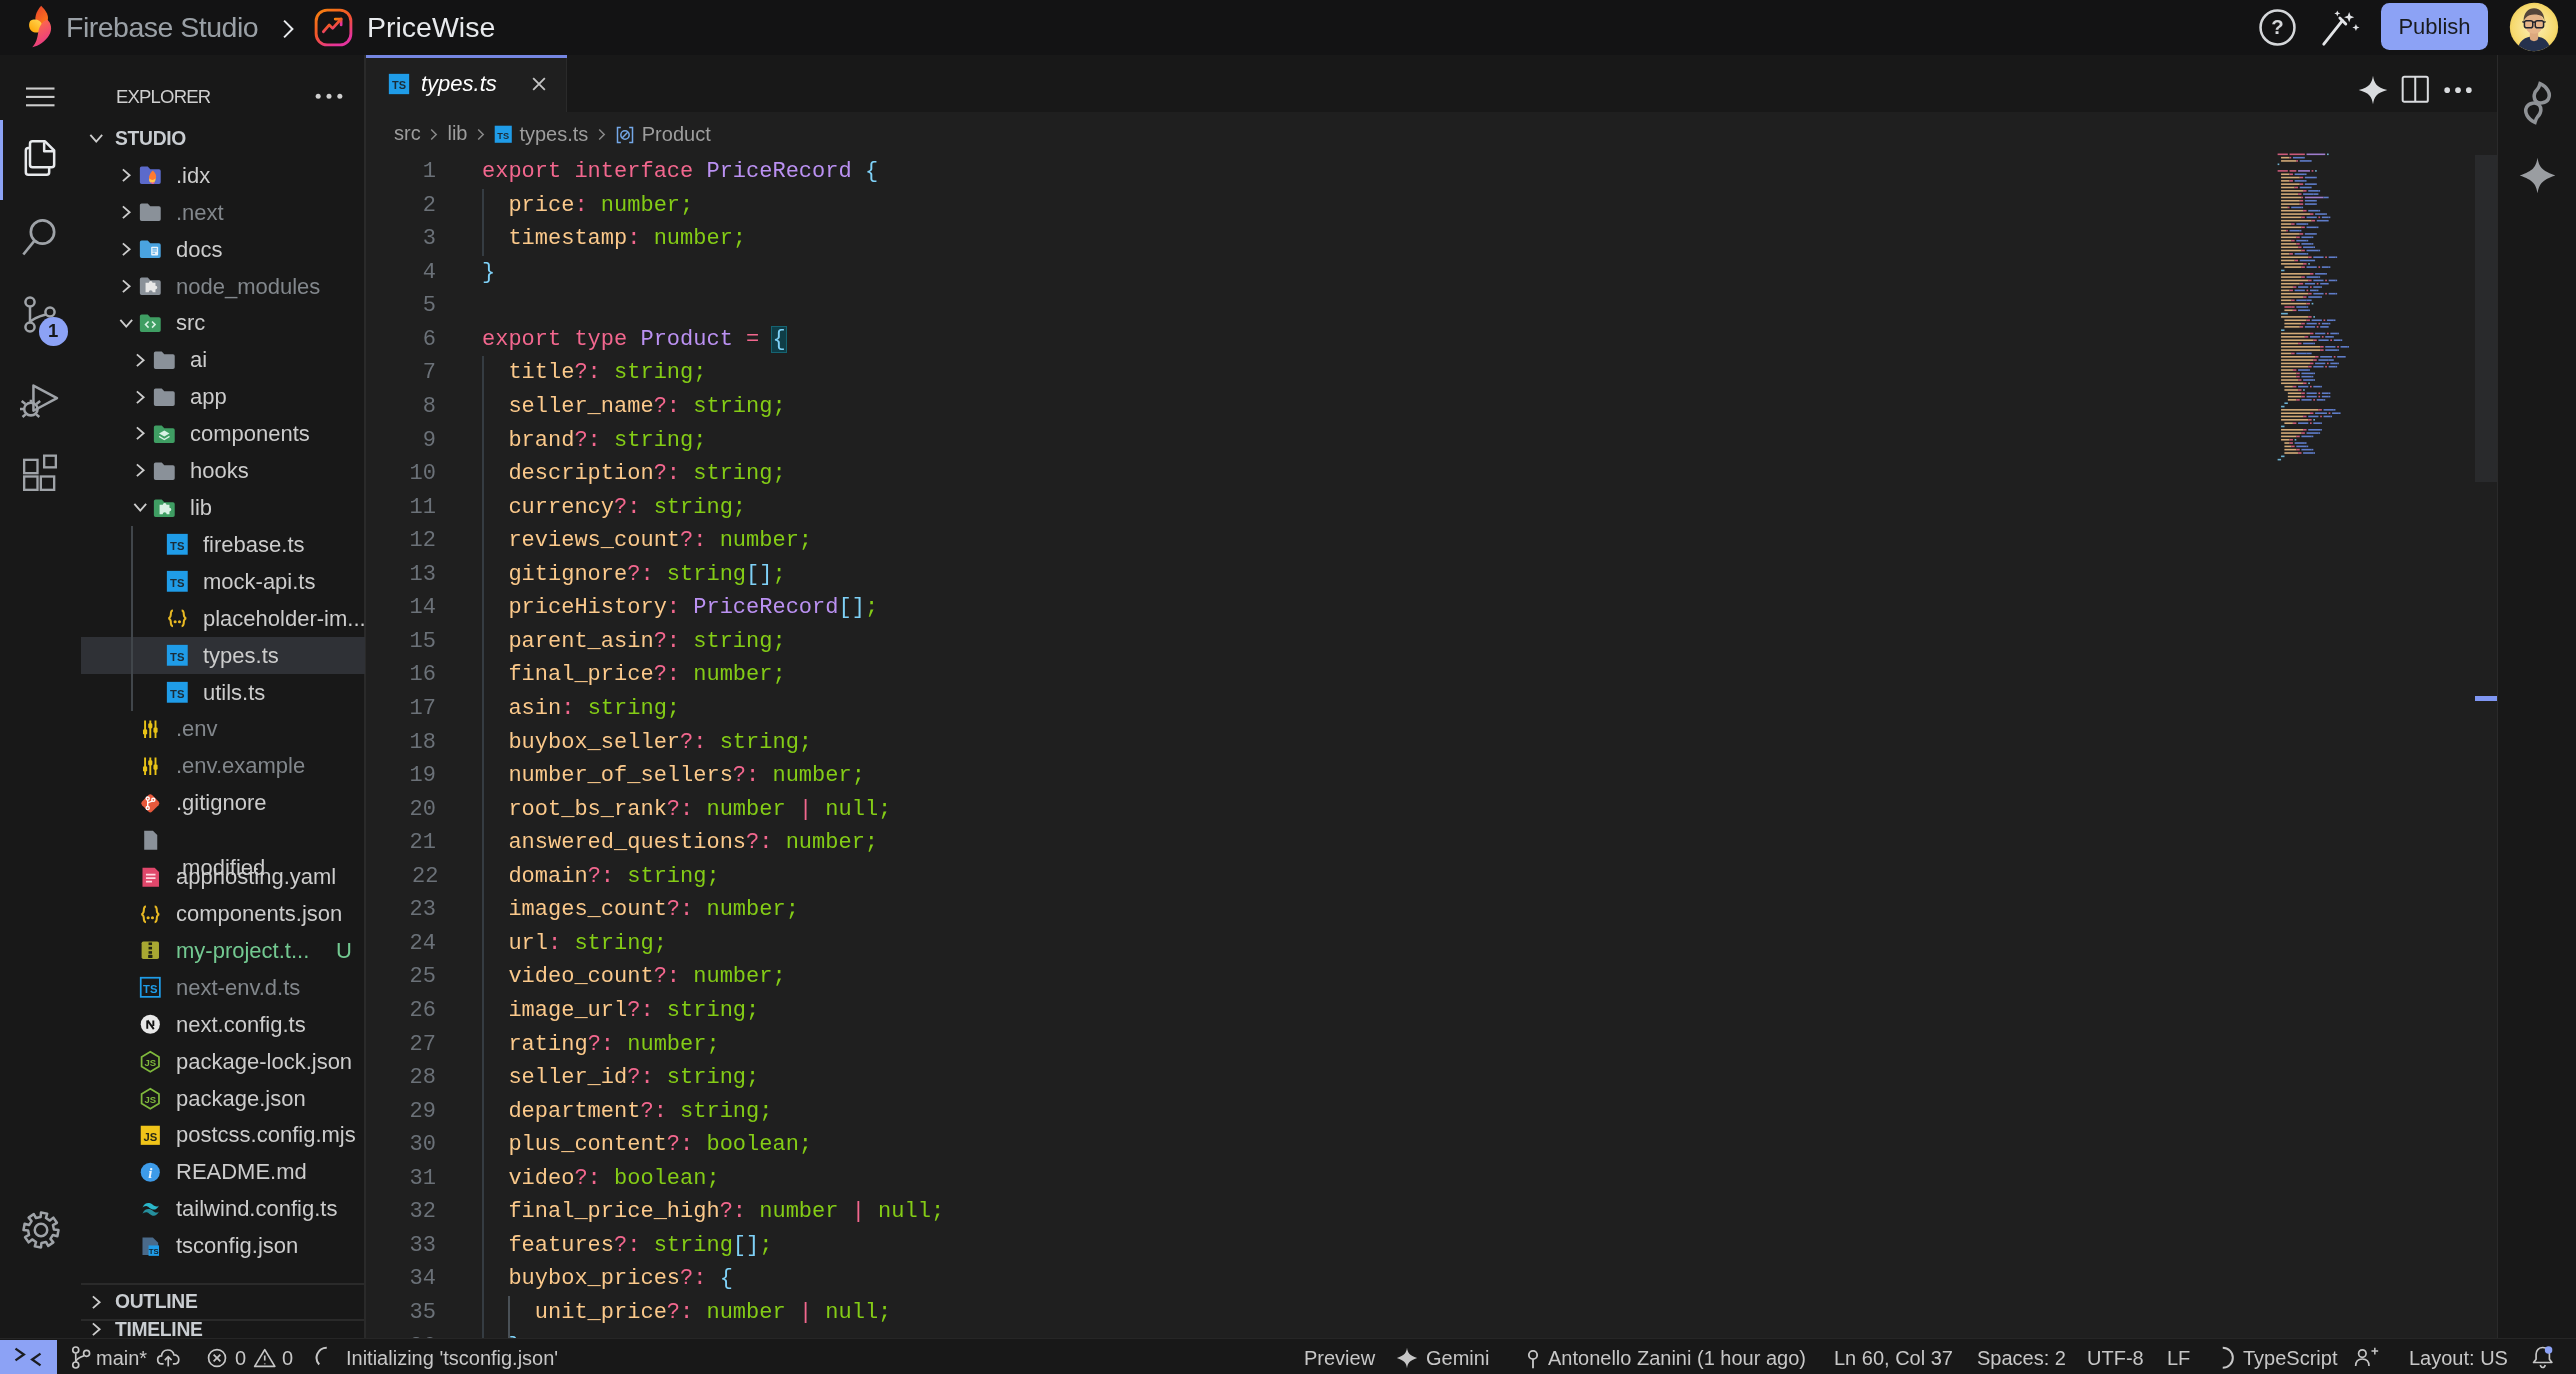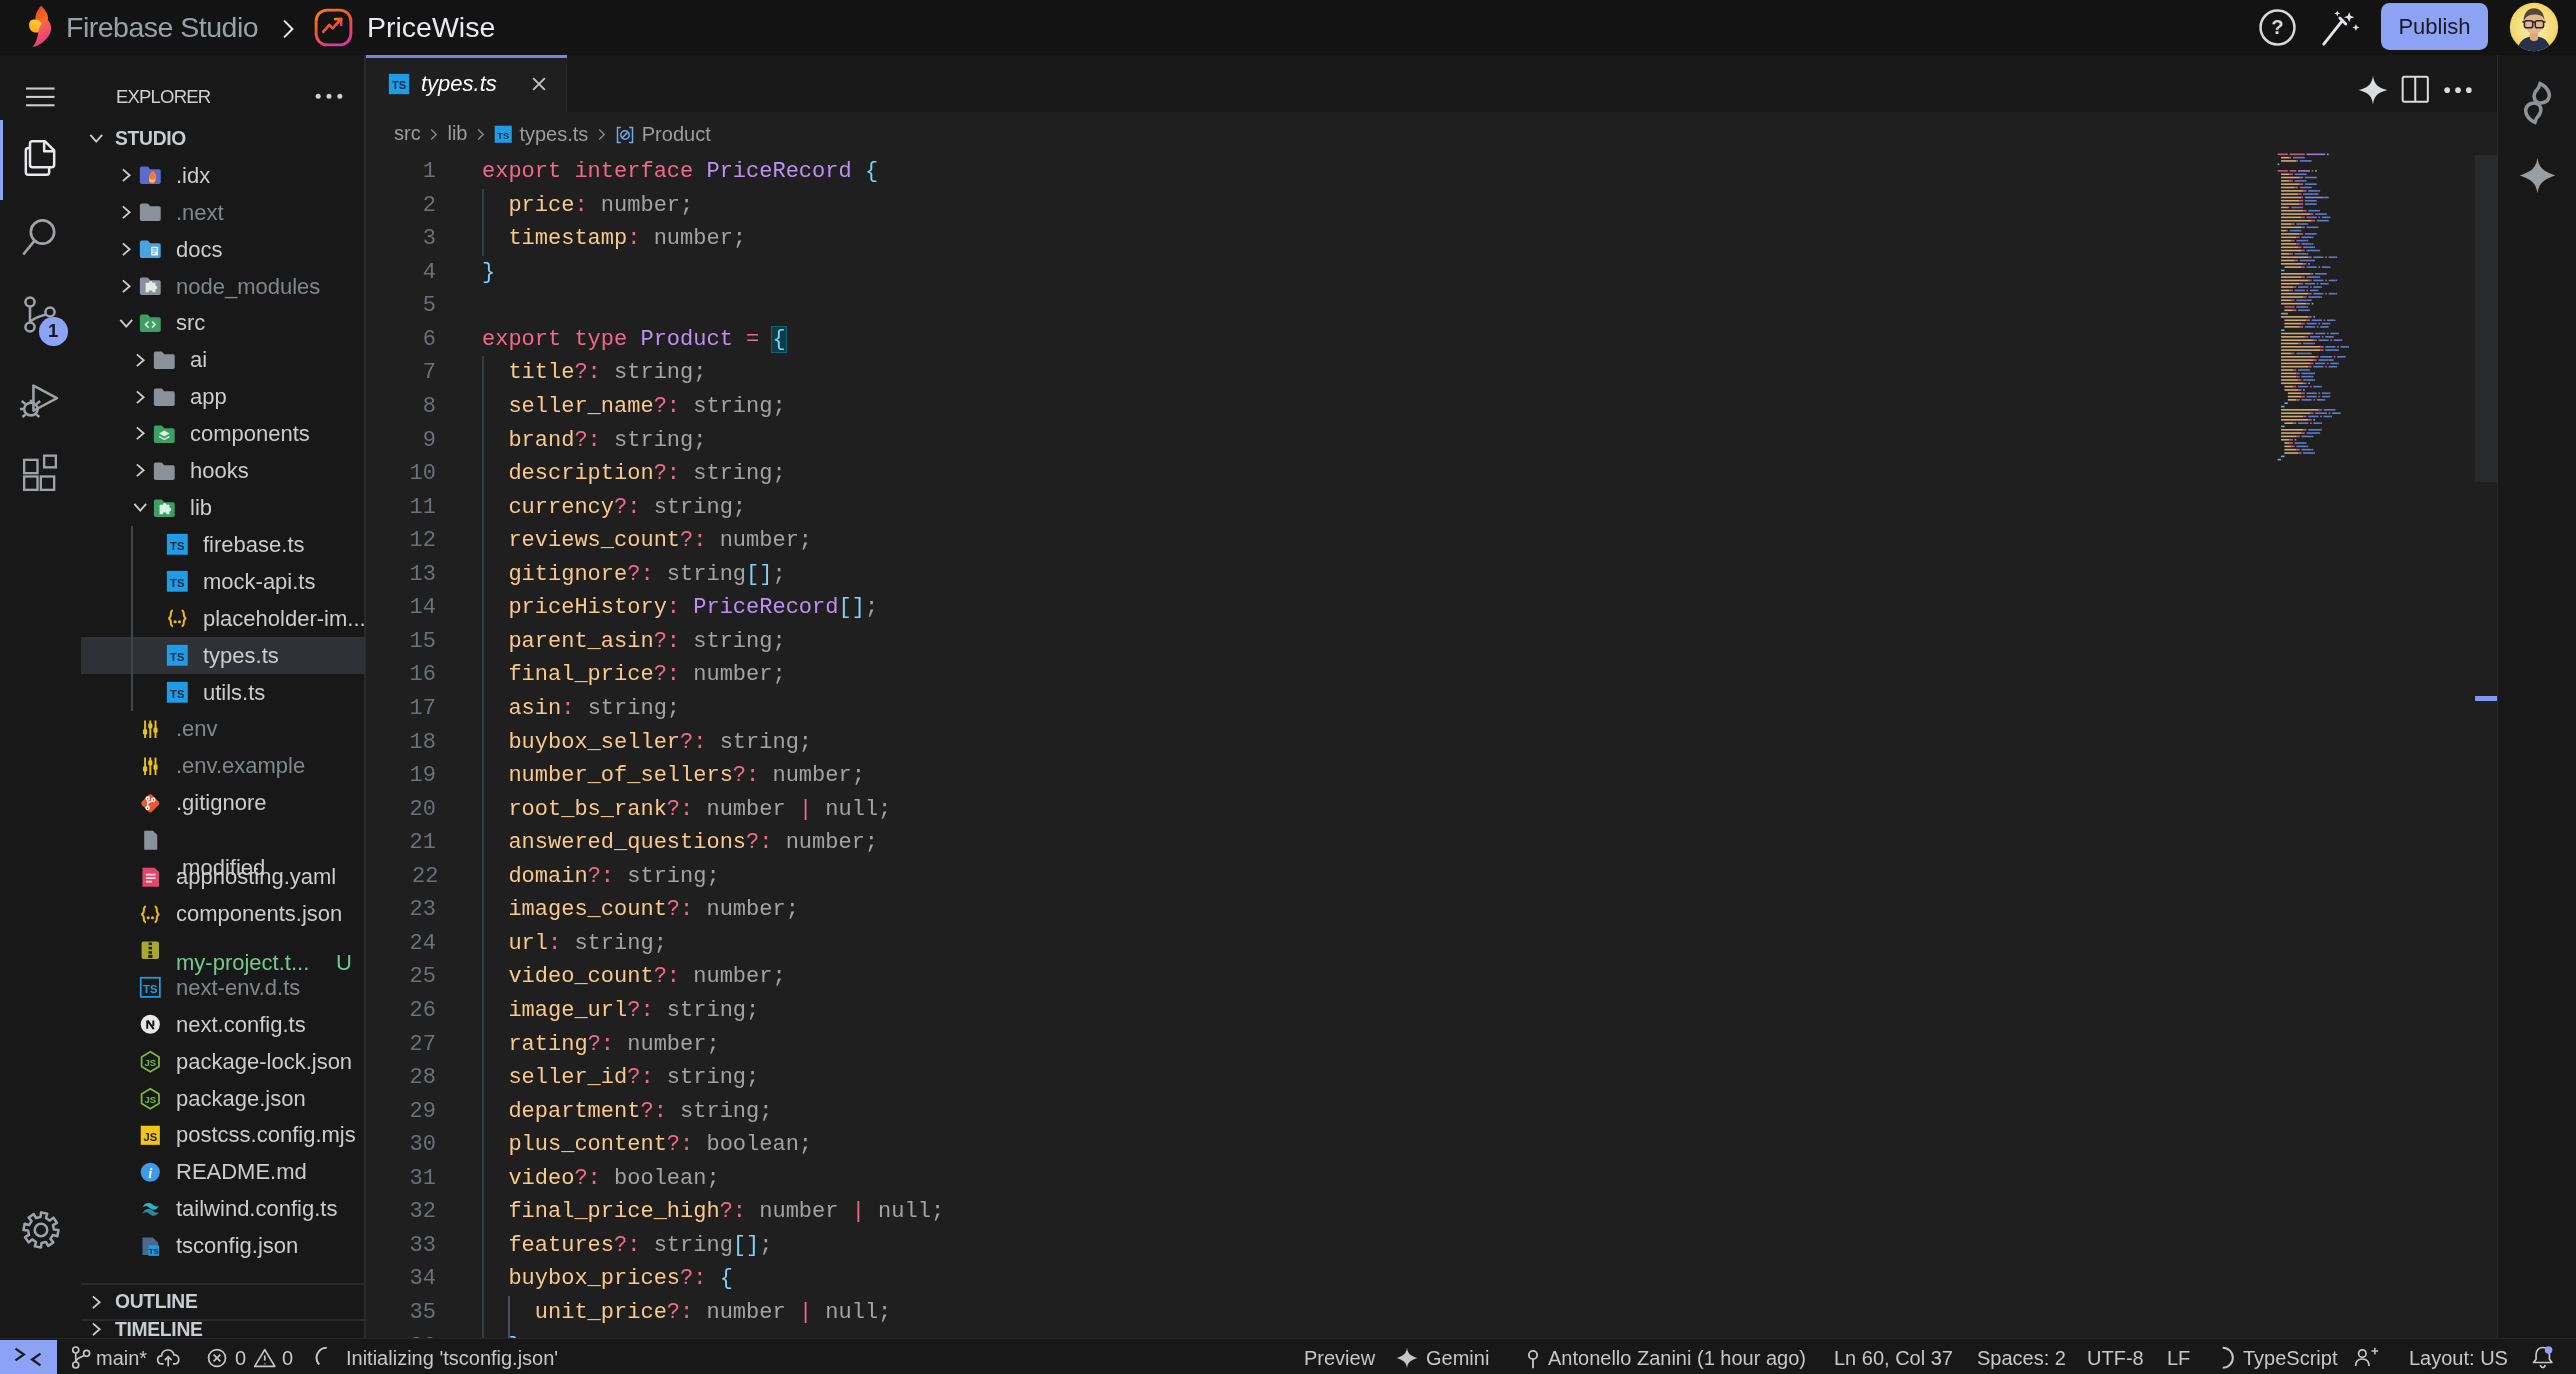--- a/index.html
+++ b/index.html
@@ -2,27 +2,27 @@
 <html style="font-size:13.4px"><head><meta charset="utf-8"><style>
 *{margin:0;padding:0;box-sizing:border-box;}
 html,body{width:2576px;height:1375px;overflow:hidden;background:#1f1f1f;}
 body{font-family:"Liberation Sans",sans-serif;position:relative;}
 .abs{position:absolute;}
 .tablabel{font-style:italic;color:#ffffff;font-size:22px;}
 .crumb{color:#9d9d9d;font-size:20px;}
 .mono{font-family:"Liberation Mono",monospace;font-size:22px;line-height:34px;white-space:pre;}
 .codeline{position:absolute;left:482px;height:34px;color:#d4d4d4;}
 .lnum{position:absolute;left:365px;width:71px;text-align:right;height:34px;color:#6b7178;}
-.k{color:#f2678e;} .t{color:#bb91f2;} .b{color:#a3a3a3;} .c{color:#7fd1f7;}
+.k{color:#f2678e;} .t{color:#bb91f2;} .b{color:#84cc16;} .c{color:#7fd1f7;}
 .p{color:#f2678e;} .o{color:#fbc98b;}
 .mm{background:#0f3d47;outline:1.7px solid #156472;}
 .guide{position:absolute;width:1.7px;background:#353c42;}
 .lbl{position:absolute;top:0;height:37px;line-height:37px;font-size:22px;color:#cccccc;white-space:nowrap;}
 .dim{color:#82878c !important;}
-.green{color:#73c991 !important;margin-top:12px;}
+.green{color:#73c991 !important;}
 .sbitem{position:absolute;height:35px;line-height:35px;font-size:20px;color:#c7c7c7;white-space:nowrap;}
 svg{display:block;}
 </style></head><body>
 <div class="abs" style="left:0;top:0;width:2576px;height:55px;background:#131314;"></div>
 <div class="abs" style="left:0;top:55px;width:366px;height:1284px;background:#181818;"></div>
 <div class="abs" style="left:364px;top:55px;width:1.7px;height:1284px;background:#2a2a2a;"></div>
 <div class="abs" style="left:366px;top:55px;width:2131px;height:57px;background:#181818;"></div>
 <div class="abs" style="left:2497px;top:55px;width:79px;height:1284px;background:#181818;border-left:1.7px solid #2a2a2a;"></div>
 <div class="abs" style="left:0;top:1340px;width:2576px;height:35px;background:#181818;border-top:1.7px solid #262626;"></div>
 <svg class="abs" style="left:25px;top:5px" width="34" height="44" viewBox="0 0 40 52">

